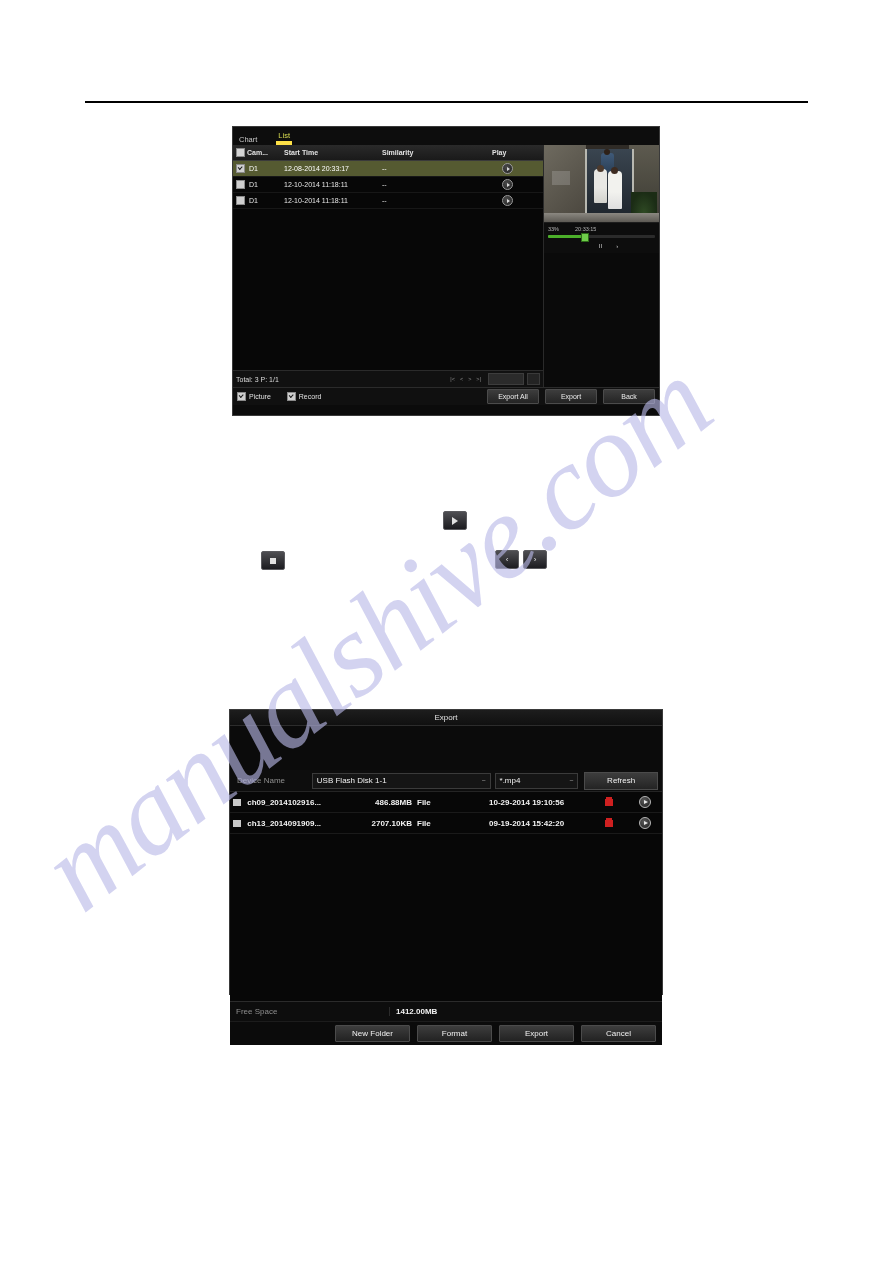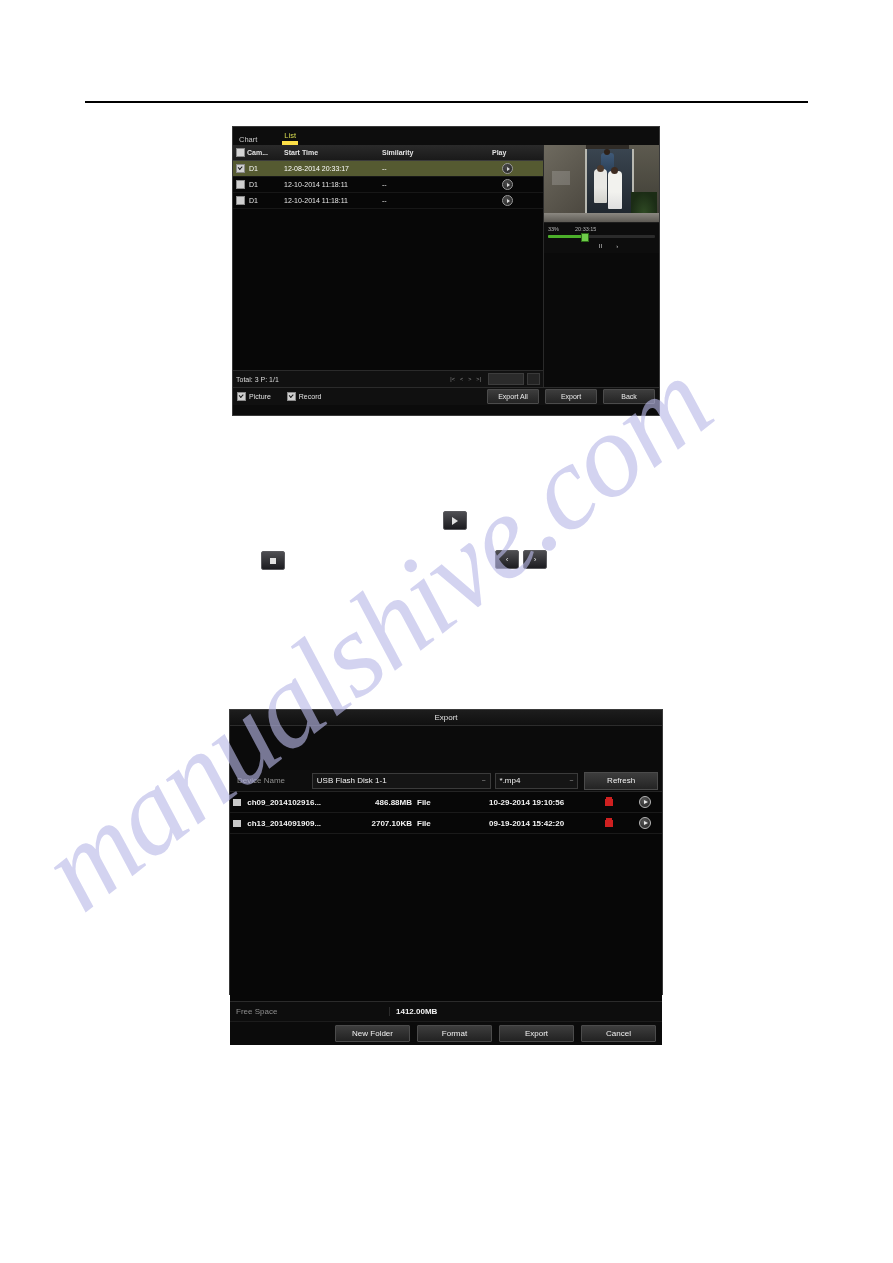--- a/index.html
+++ b/index.html
@@ -75,21 +75,21 @@
   .fs-title {
     font-size: 7.5px;
     color: #d9d9d9;
     letter-spacing: 0.2px;
   }
   .fs-tabs {
     height: 18px;
     display: flex;
     align-items: flex-end;
     padding: 0 4px;
-    gap: 23px;
+    gap: 17px;
     background: #0d0d0d;
   }
   .fs-tab {
     font-size: 7.5px;
     color: #c9c9c9;
     padding: 0 2px 2px 2px;
     line-height: 1;
     cursor: default;
   }
   .fs-tab.active {

